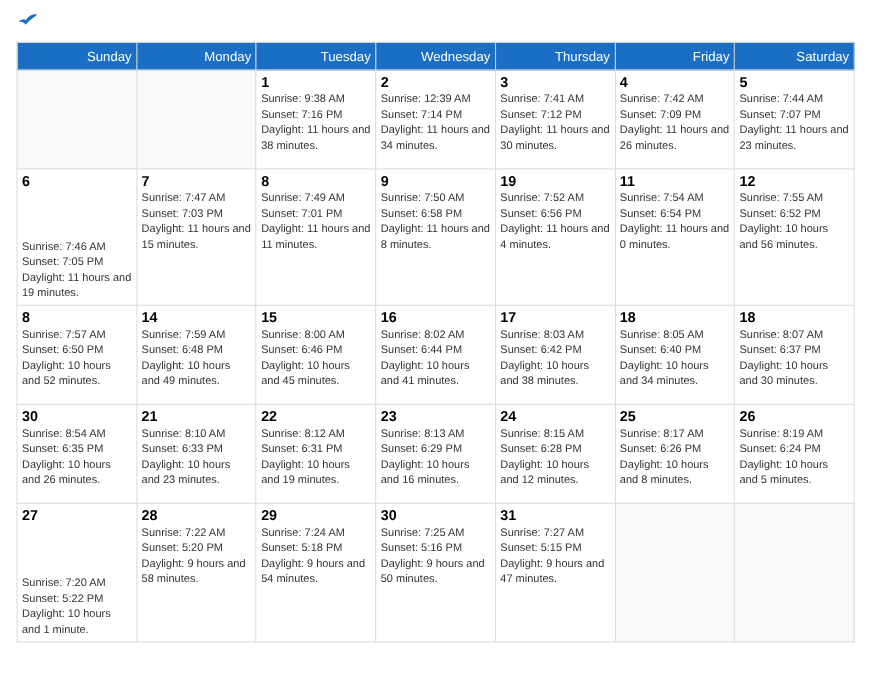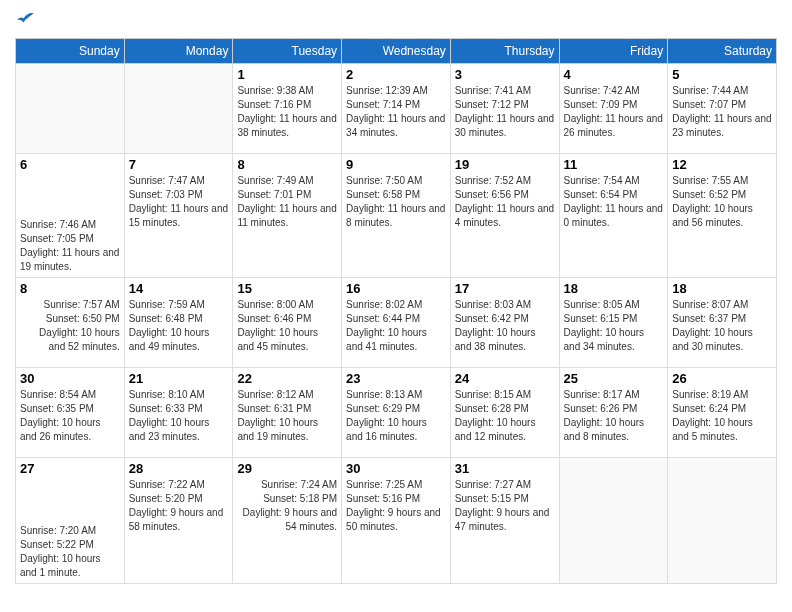--- a/index.html
+++ b/index.html
@@ -191,21 +191,21 @@
         <td>
           <span class="day-num">12</span>
           <div class="day-info" style="white-space: pre-line;">Sunrise: 7:55 AM
 Sunset: 6:52 PM
 Daylight: 10 hours and 56 minutes.</div>
         </td>
       </tr>
       <tr>
         <td>
           <span class="day-num">8</span>
-          <div class="day-info" style="white-space: pre-line; text-align: right;">Sunrise: 7:57 AM
+          <div class="day-info" style="white-space: pre-line;">Sunrise: 7:57 AM
 Sunset: 6:50 PM
 Daylight: 10 hours and 52 minutes.</div>
         </td>
         <td>
           <span class="day-num">14</span>
           <div class="day-info" style="white-space: pre-line;">Sunrise: 7:59 AM
 Sunset: 6:48 PM
 Daylight: 10 hours and 49 minutes.</div>
         </td>
         <td>
@@ -222,21 +222,21 @@
         </td>
         <td>
           <span class="day-num">17</span>
           <div class="day-info" style="white-space: pre-line;">Sunrise: 8:03 AM
 Sunset: 6:42 PM
 Daylight: 10 hours and 38 minutes.</div>
         </td>
         <td>
           <span class="day-num">18</span>
           <div class="day-info" style="white-space: pre-line;">Sunrise: 8:05 AM
-Sunset: 6:15 PM
+Sunset: 6:40 PM
 Daylight: 10 hours and 34 minutes.</div>
         </td>
         <td>
           <span class="day-num">18</span>
           <div class="day-info" style="white-space: pre-line;">Sunrise: 8:07 AM
 Sunset: 6:37 PM
 Daylight: 10 hours and 30 minutes.</div>
         </td>
       </tr>
       <tr>
@@ -291,21 +291,21 @@
 Daylight: 10 hours and 1 minute.</div>
         </td>
         <td>
           <span class="day-num">28</span>
           <div class="day-info" style="white-space: pre-line;">Sunrise: 7:22 AM
 Sunset: 5:20 PM
 Daylight: 9 hours and 58 minutes.</div>
         </td>
         <td>
           <span class="day-num">29</span>
-          <div class="day-info" style="white-space: pre-line; text-align: right;">Sunrise: 7:24 AM
+          <div class="day-info" style="white-space: pre-line;">Sunrise: 7:24 AM
 Sunset: 5:18 PM
 Daylight: 9 hours and 54 minutes.</div>
         </td>
         <td>
           <span class="day-num">30</span>
           <div class="day-info" style="white-space: pre-line;">Sunrise: 7:25 AM
 Sunset: 5:16 PM
 Daylight: 9 hours and 50 minutes.</div>
         </td>
         <td>

